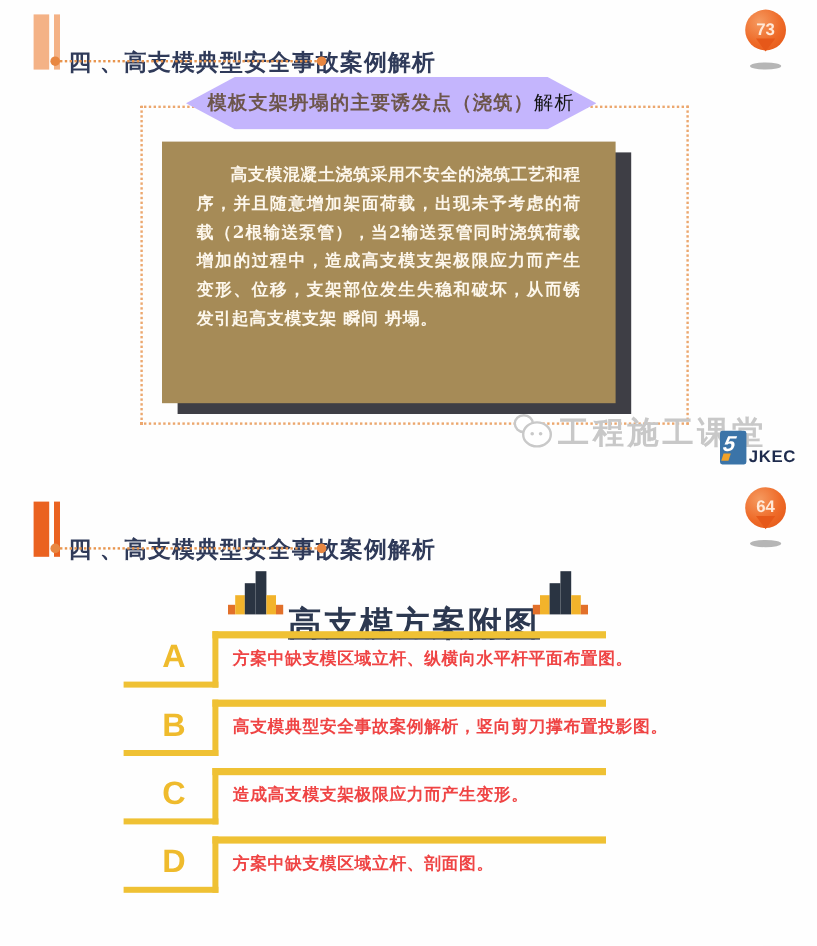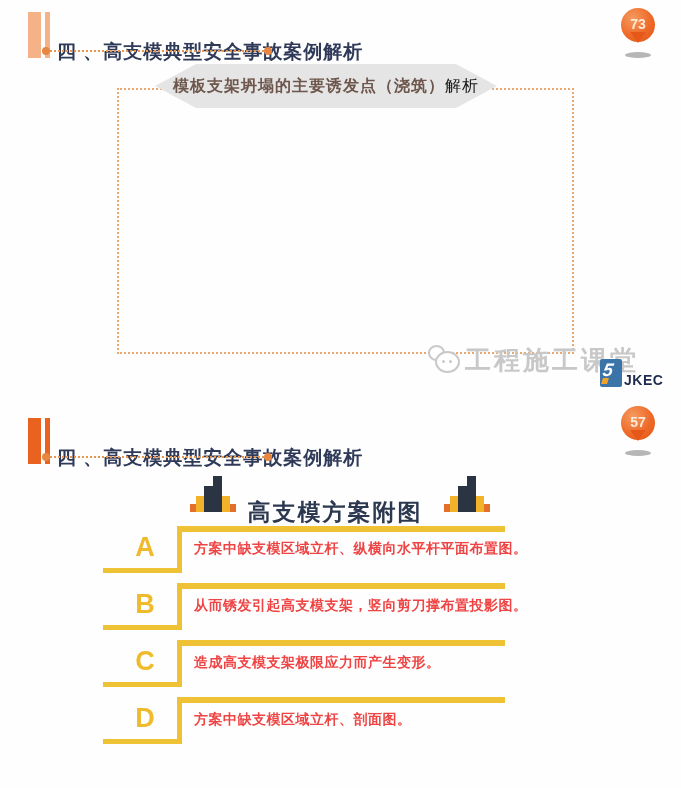--- a/index.html
+++ b/index.html
@@ -39,21 +39,21 @@
        border:8px solid transparent;border-top:11px solid #e65819;}
   .pin-num{position:absolute;left:0;top:8px;width:34px;text-align:center;
        color:#ffe9d8;font-size:14px;font-weight:bold;}
   .pin-shadow{position:absolute;left:625px;top:52px;width:26px;height:6px;border-radius:50%;
        background:#8f8f8f;opacity:.65;}
 
   
   .dotted-frame{position:absolute;left:117px;top:88px;width:453px;height:262px;
        border:2px dotted #eca76e;}
   .hex-banner{position:absolute;left:155px;top:64px;width:342px;height:44px;
-       background:#e5e5e5;z-index:2;display:flex;align-items:center;justify-content:center;
+       background:#c4b5fd;z-index:2;display:flex;align-items:center;justify-content:center;
        clip-path:polygon(0% 50%,12% 0%,88% 0%,100% 50%,88% 100%,12% 100%);
        white-space:nowrap;}
   .banner-main{color:#6d564c;font-size:16px;font-weight:bold;letter-spacing:1px;}
   .banner-em{color:#141414;font-size:16px;font-weight:400;letter-spacing:1px;}
   .brown-box{position:absolute;left:135px;top:118px;width:378px;height:218px;
        background:#a68b57;box-shadow:13px 9px 0 0 #3e3e45;z-index:2;box-sizing:border-box;
        padding:16px 29px 0 29px;}
   .brown-box p{margin:0;color:#fdf7ec;font-family:"DejaVu Serif",serif;font-weight:bold;
        font-size:14px;line-height:24px;letter-spacing:0.6px;text-indent:2em;text-align:justify;}
 
@@ -62,22 +62,22 @@
        align-items:flex-end;justify-content:center;}
   .ci-left{left:190px;} .ci-right{left:444px;}
   .cb{display:inline-block;}
   .cb1{width:6px;height:8px;background:#e2702a;}
   .cb2{width:8px;height:16px;background:#f2b32b;}
   .cb3{width:9px;height:26px;background:#2a3442;}
   .cb4{width:9px;height:36px;background:#2a3442;}
   .cb5{width:8px;height:16px;background:#f2b32b;}
   .cb6{width:6px;height:8px;background:#e2702a;}
   .scheme-title{position:absolute;left:240px;top:80px;width:190px;text-align:center;
-       color:#2c3850;font-family:"DejaVu Serif",serif;font-weight:600;font-size:23px;
-       letter-spacing:2px;white-space:nowrap;}
+       color:#2c3850;font-family:"DejaVu Serif",serif;font-weight:600;font-size:28px;
+       letter-spacing:2px;white-space:nowrap;text-decoration:underline;}
 
   .row-group{position:absolute;left:0;width:681px;height:57px;}
   .row-topbar{position:absolute;left:177px;top:0;width:328px;height:6px;background:#efc134;}
   .row-vline{position:absolute;left:177px;top:0;width:5px;height:47px;background:#efc134;}
   .row-underline{position:absolute;left:103px;top:42px;width:79px;height:5px;background:#efc134;}
   .row-letter{position:absolute;left:118px;top:6px;width:54px;text-align:center;
        color:#efbb2d;font-size:27px;font-weight:800;}
   .row-text{position:absolute;left:194px;top:14px;color:#ef4444;font-size:14px;
        font-weight:bold;font-family:"DejaVu Serif",serif;letter-spacing:0.5px;white-space:nowrap;}
 
@@ -122,20 +122,23 @@
     </div>
     <div class="pin-shadow"></div>
 
     <div class="dotted-frame"></div>
 
     <div class="hex-banner">
       <span class="banner-main">模板支架坍塌的主要诱发点（浇筑）</span>
       <span class="banner-em">解析</span>
     </div>
 
+    <div class="brown-box">
+      <p>高支模混凝土浇筑采用不安全的浇筑工艺和程序，并且随意增加架面荷载，出现未予考虑的荷载（2根输送泵管），当2输送泵管同时浇筑荷载增加的过程中，造成高支模支架极限应力而产生变形、位移，支架部位发生失稳和破坏，从而锈发引起高支模支架 瞬间 坍塌。</p>
+    </div>
 
     <div class="watermark wm1">
       <span class="wc">
           <span class="b1"></span>
           <span class="b2"></span>
         </span>
       <span class="wm-brand">工程施工课堂</span>
       <span class="jkec">
         <span class="jkec-sq">
           <span class="jkec-mark">5</span>
@@ -147,21 +150,21 @@
 
   <section class="slide slide2 s2">
     <div class="accent-bar bar-wide"></div>
     <div class="accent-bar bar-thin"></div>
     <h1 class="slide-title">四 、高支模典型安全事故案例解析</h1>
     <div class="dotted-line"></div>
     <div class="dot-end dot-l"></div>
     <div class="dot-end dot-r"></div>
 
     <div class="pin">
-      <div class="pin-num">57</div>
+      <div class="pin-num">64</div>
     </div>
     <div class="pin-shadow"></div>
 
     <div class="chart-icon ci-left">
       <span class="cb cb1"></span>
         <span class="cb cb2"></span>
         <span class="cb cb3"></span>
         <span class="cb cb4"></span>
         <span class="cb cb5"></span>
         <span class="cb cb6"></span>
@@ -181,21 +184,21 @@
       <div class="row-vline"></div>
       <div class="row-underline"></div>
       <div class="row-letter">A</div>
       <div class="row-text">方案中缺支模区域立杆、纵横向水平杆平面布置图。</div>
     </div>
     <div class="row-group" style="top:185px;">
       <div class="row-topbar"></div>
       <div class="row-vline"></div>
       <div class="row-underline"></div>
       <div class="row-letter">B</div>
-      <div class="row-text">从而锈发引起高支模支架，竖向剪刀撑布置投影图。</div>
+      <div class="row-text">高支模典型安全事故案例解析，竖向剪刀撑布置投影图。</div>
     </div>
     <div class="row-group" style="top:242px;">
       <div class="row-topbar"></div>
       <div class="row-vline"></div>
       <div class="row-underline"></div>
       <div class="row-letter">C</div>
       <div class="row-text">造成高支模支架极限应力而产生变形。</div>
     </div>
     <div class="row-group" style="top:299px;">
       <div class="row-topbar"></div>

